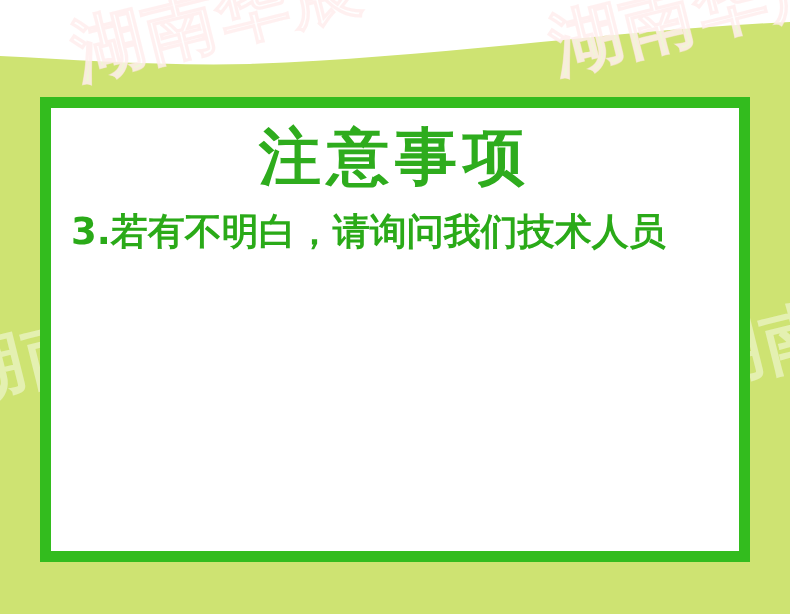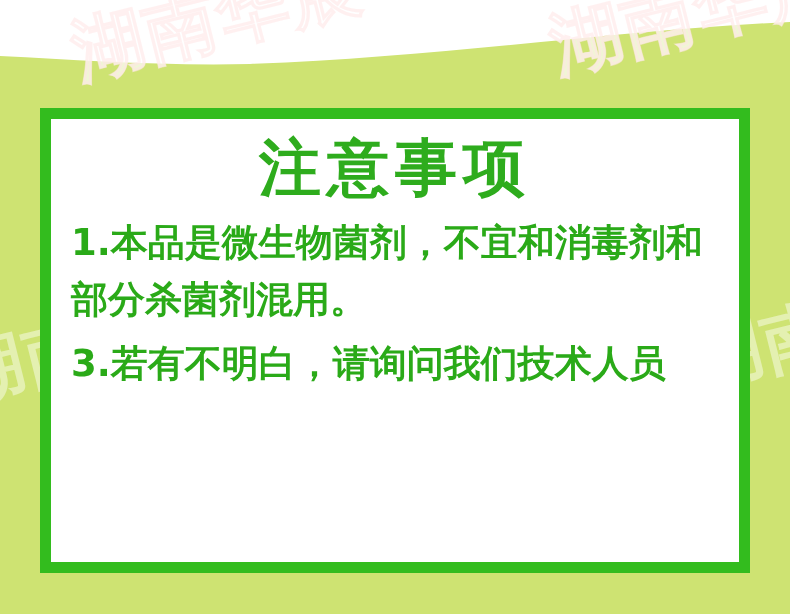--- a/index.html
+++ b/index.html
@@ -72,21 +72,20 @@
   .card {
     position: absolute;
     left: 40px;
     top: 97px;
     width: 710px;
     height: 465px;
     box-sizing: border-box;
     background: #ffffff;
     border: 11px solid #33bc1e;
     z-index: 3;
-    margin-top: 11px;
   }
 
   .card-inner {
     position: relative;
     width: 100%;
     height: 100%;
     padding: 0 14px;
     box-sizing: border-box;
   }
 
@@ -133,20 +132,19 @@
     <div class="wm wm-b wm4">湖南华展</div>
     <div class="wm wm-b wm5">湖南华展</div>
   </div>
 
   <div class="card">
     <div class="card-inner">
 
       <h1 class="title">注意事项</h1>
 
       <div class="body-text">
-        <span class="note">1.本品是微生物菌剂，不宜和消毒剂和部分杀菌剂混用。</span>
         <span class="note">3.若有不明白，请询问我们技术人员</span>
       </div>
 
     </div>
   </div>
 
 </div>
 
 </body></html>

